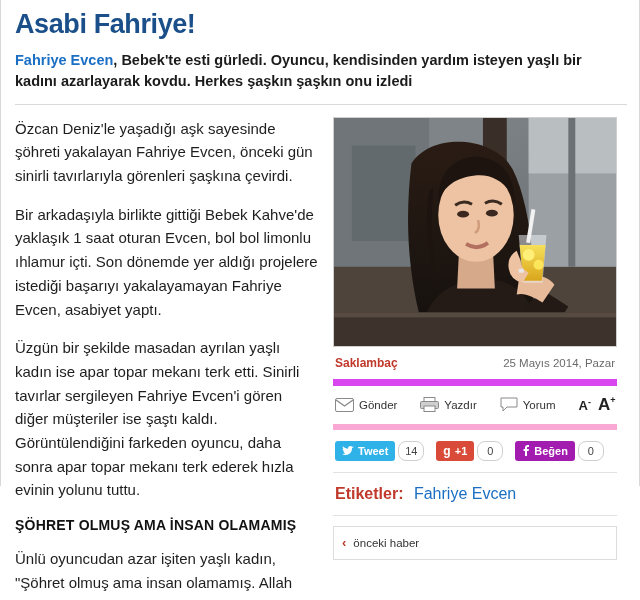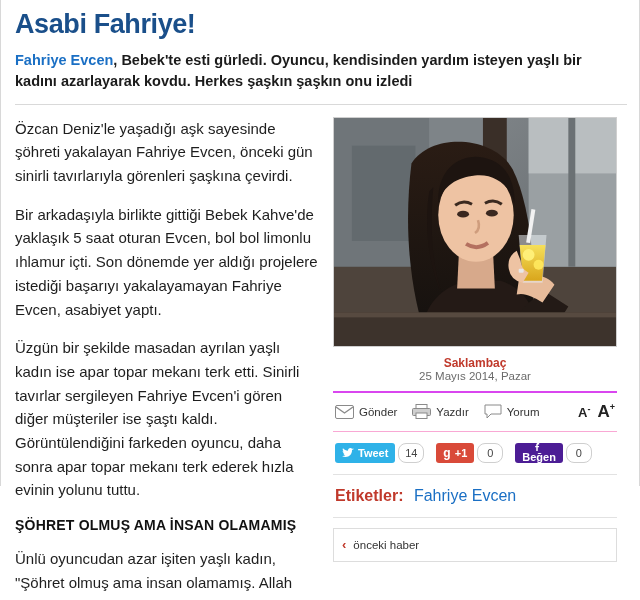--- a/index.html
+++ b/index.html
@@ -66,31 +66,31 @@
     width: 284px; height: 230px;
     overflow: hidden;
     position: relative;
     background: #6f5a4c;
     border: 1px solid #cfcfcf;
   }
   .photo-svg { display: block; width: 100%; height: 100%; }
   
   .caption-row {
     display: flex; justify-content: space-between; align-items: center;
-    border-bottom: 2px solid #d946ef;
+    border-bottom: 7px solid #d946ef;
     padding: 9px 2px 9px 2px;
-    flex-direction: column;
   }
   .caption-src { font-size: 12px; font-weight: bold; color: #c0392b; }
   .caption-date { font-size: 11.5px; color: #6b6b6b; }
   
   .tools-row {
     display: flex; align-items: center;
     padding: 9px 2px;
-    border-bottom: 1px solid #f9a8d4;
+    border-bottom: 6px solid #f9a8d4;
+    gap: 8px;
   }
   .tool {
     display: flex; align-items: center;
     margin-right: 15px;
     font-size: 11.5px; color: #333;
   }
   .tool .tool-ico { margin-right: 5px; display: block; }
   .fontsize { margin-left: auto; display: flex; align-items: center; }
   .fs-small { font-size: 13px; font-weight: bold; color: #222; margin-right: 7px; }
   .fs-large { font-size: 17px; font-weight: bold; color: #222; }
@@ -104,21 +104,21 @@
   .sbtn {
     display: inline-flex; align-items: center;
     height: 20px; border-radius: 3px;
     font-size: 11px; color: #fff; font-weight: bold;
     padding: 0 7px;
     justify-content: flex-end;
   }
   .sbtn .s-ico { margin-right: 4px; }
   .tweet { background: #2fb2e8; }
   .gplus { background: #d94a39; }
-  .fbook { background: #4c1d95; flex-direction: column; }
+  .fbook { background: #a21caf; }
   .count {
     display: inline-flex; align-items: center; justify-content: center;
     min-width: 26px; height: 20px;
     border: 1px solid #cfcfcf; background: #fff;
     font-size: 11px; color: #444;
     margin: 0 12px 0 3px; border-radius: 8px;
   }
   .count.last { margin-right: 0; }
   
   .tags-row {
@@ -156,21 +156,21 @@
 
     <hr class="divider">
 
     <div class="cols">
 
       <div class="col-left body-text">
         <p>
           <span>Özcan Deniz'le yaşadığı aşk sayesinde şöhreti yakalayan Fahriye Evcen, önceki gün sinirli tavırlarıyla görenleri şaşkına çevirdi.</span>
         </p>
         <p>
-          <span>Bir arkadaşıyla birlikte gittiği Bebek Kahve'de yaklaşık 5 saat oturan Evcen, bol bol limonlu ıhlamur içti. Son dönemde yer aldığı projelere istediği başarıyı yakalayamayan Fahriye Evcen, asabiyet yaptı.</span>
+          <span>Bir arkadaşıyla birlikte gittiği Bebek Kahve'de yaklaşık 1 saat oturan Evcen, bol bol limonlu ıhlamur içti. Son dönemde yer aldığı projelere istediği başarıyı yakalayamayan Fahriye Evcen, asabiyet yaptı.</span>
         </p>
         <p>
           <span>Üzgün bir şekilde masadan ayrılan yaşlı kadın ise apar topar mekanı terk etti. Sinirli tavırlar sergileyen Fahriye Evcen'i gören diğer müşteriler ise şaştı kaldı. Görüntülendiğini farkeden oyuncu, daha sonra apar topar mekanı terk ederek hızla evinin yolunu tuttu.</span>
         </p>
         <div class="subhead">ŞÖHRET OLMUŞ AMA İNSAN OLAMAMIŞ</div>
         <p>
           <span>Ünlü oyuncudan azar işiten yaşlı kadın, "Şöhret olmuş ama insan olamamış. Allah kimseyi bunların eline düşürmesin" diye tepki gösterdi.</span>
         </p>
 
       </div>

